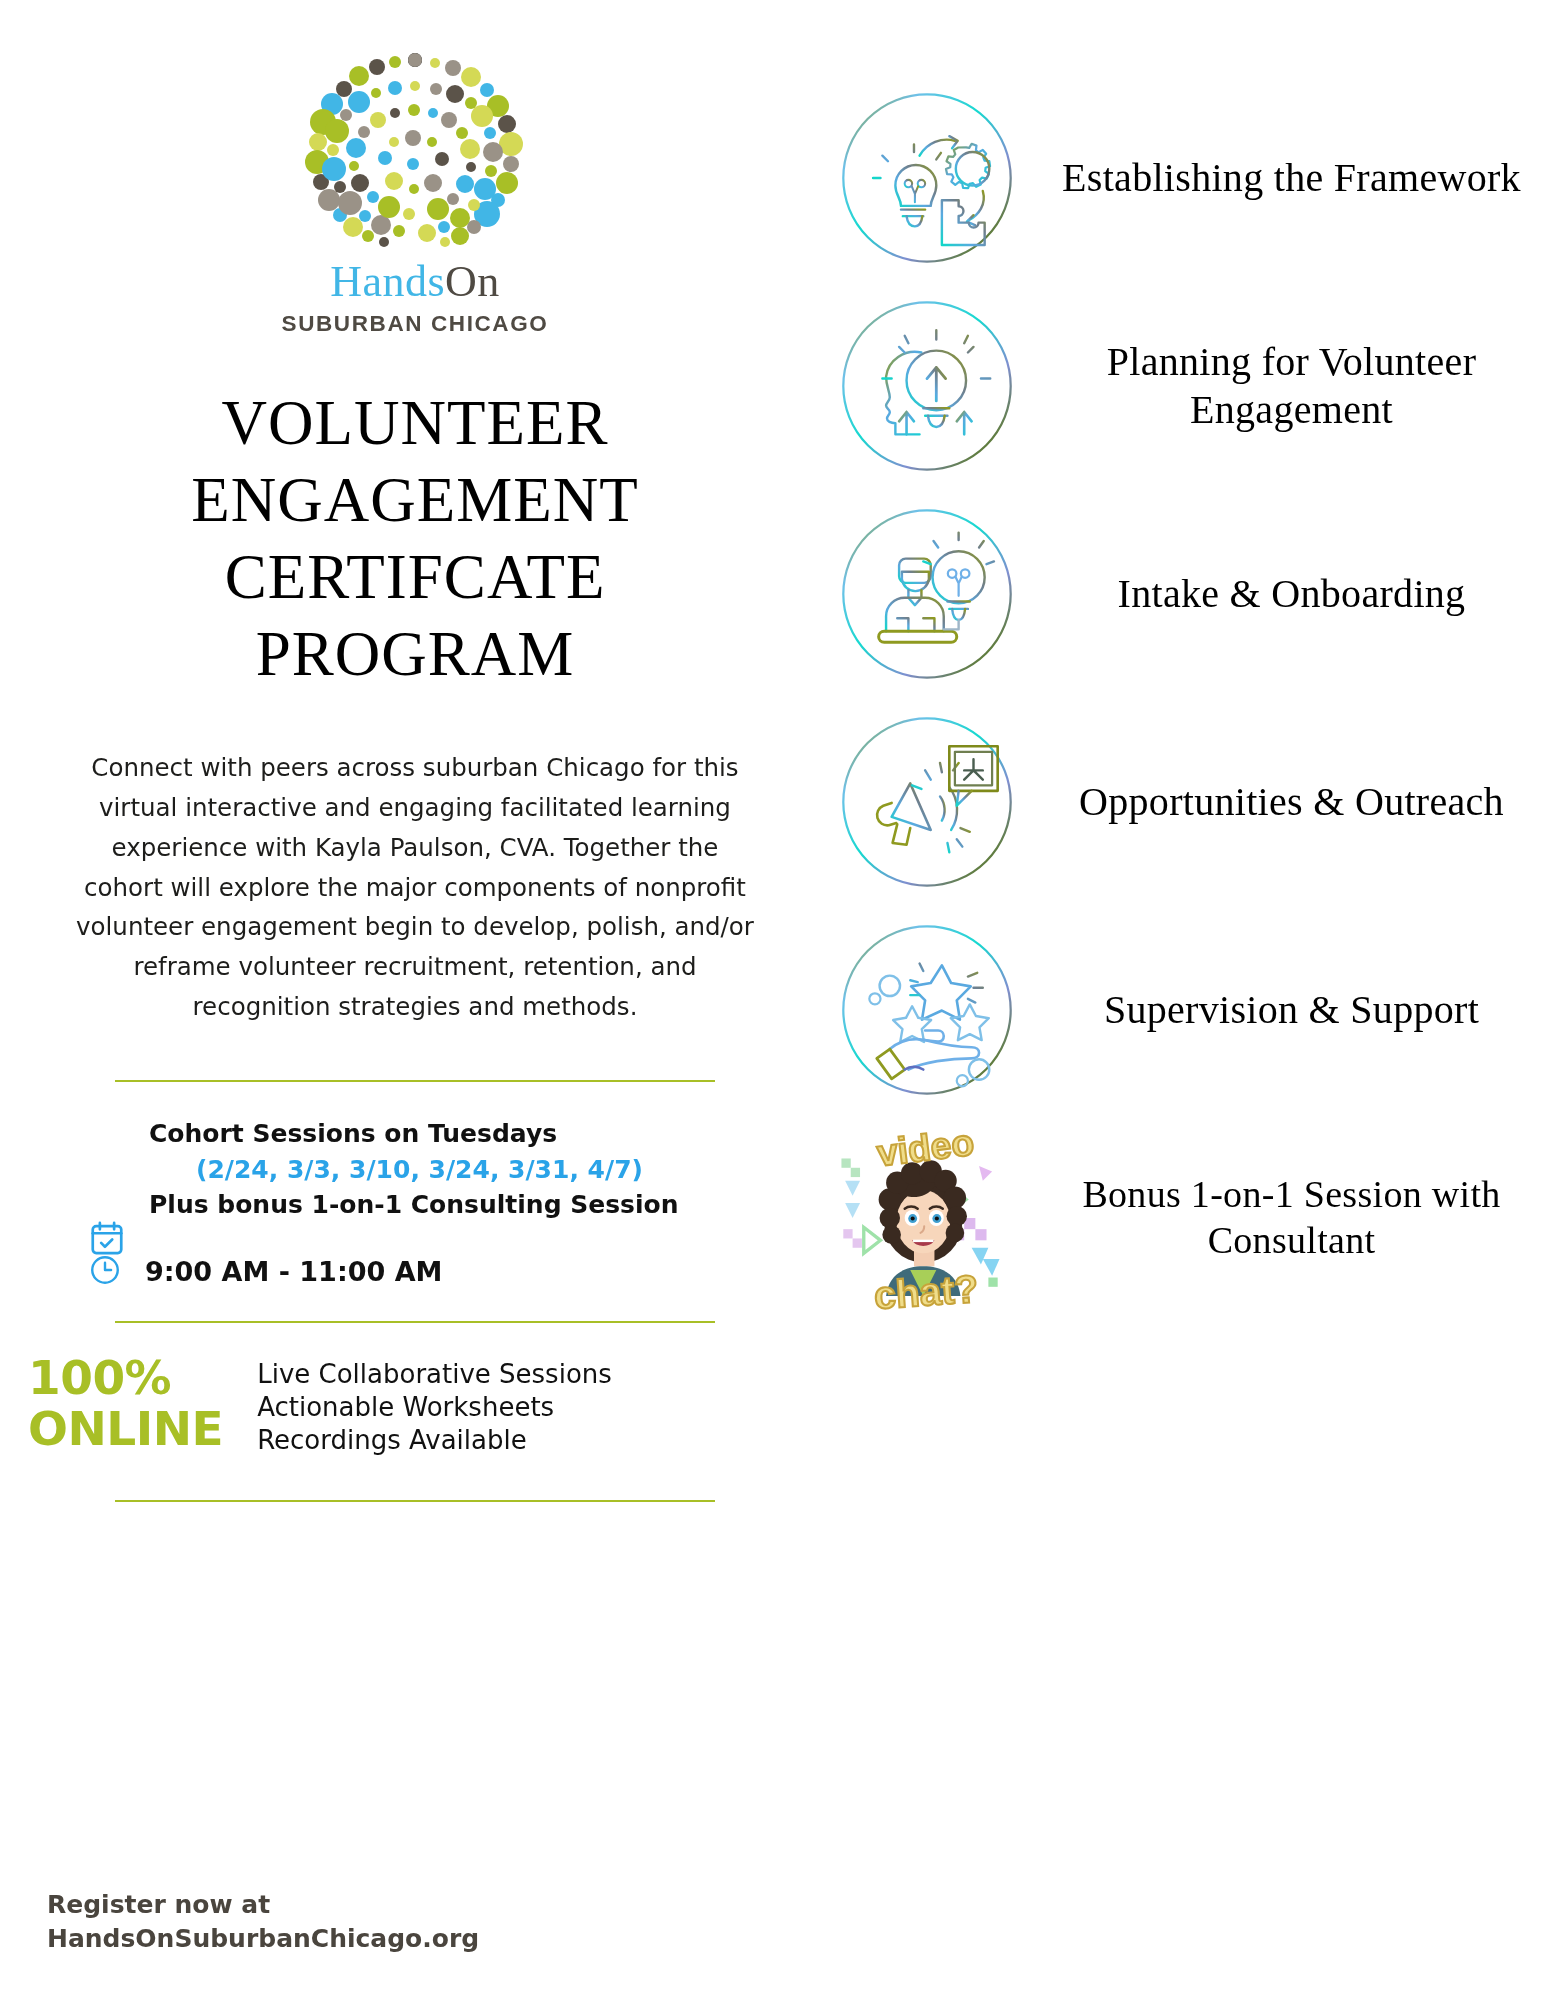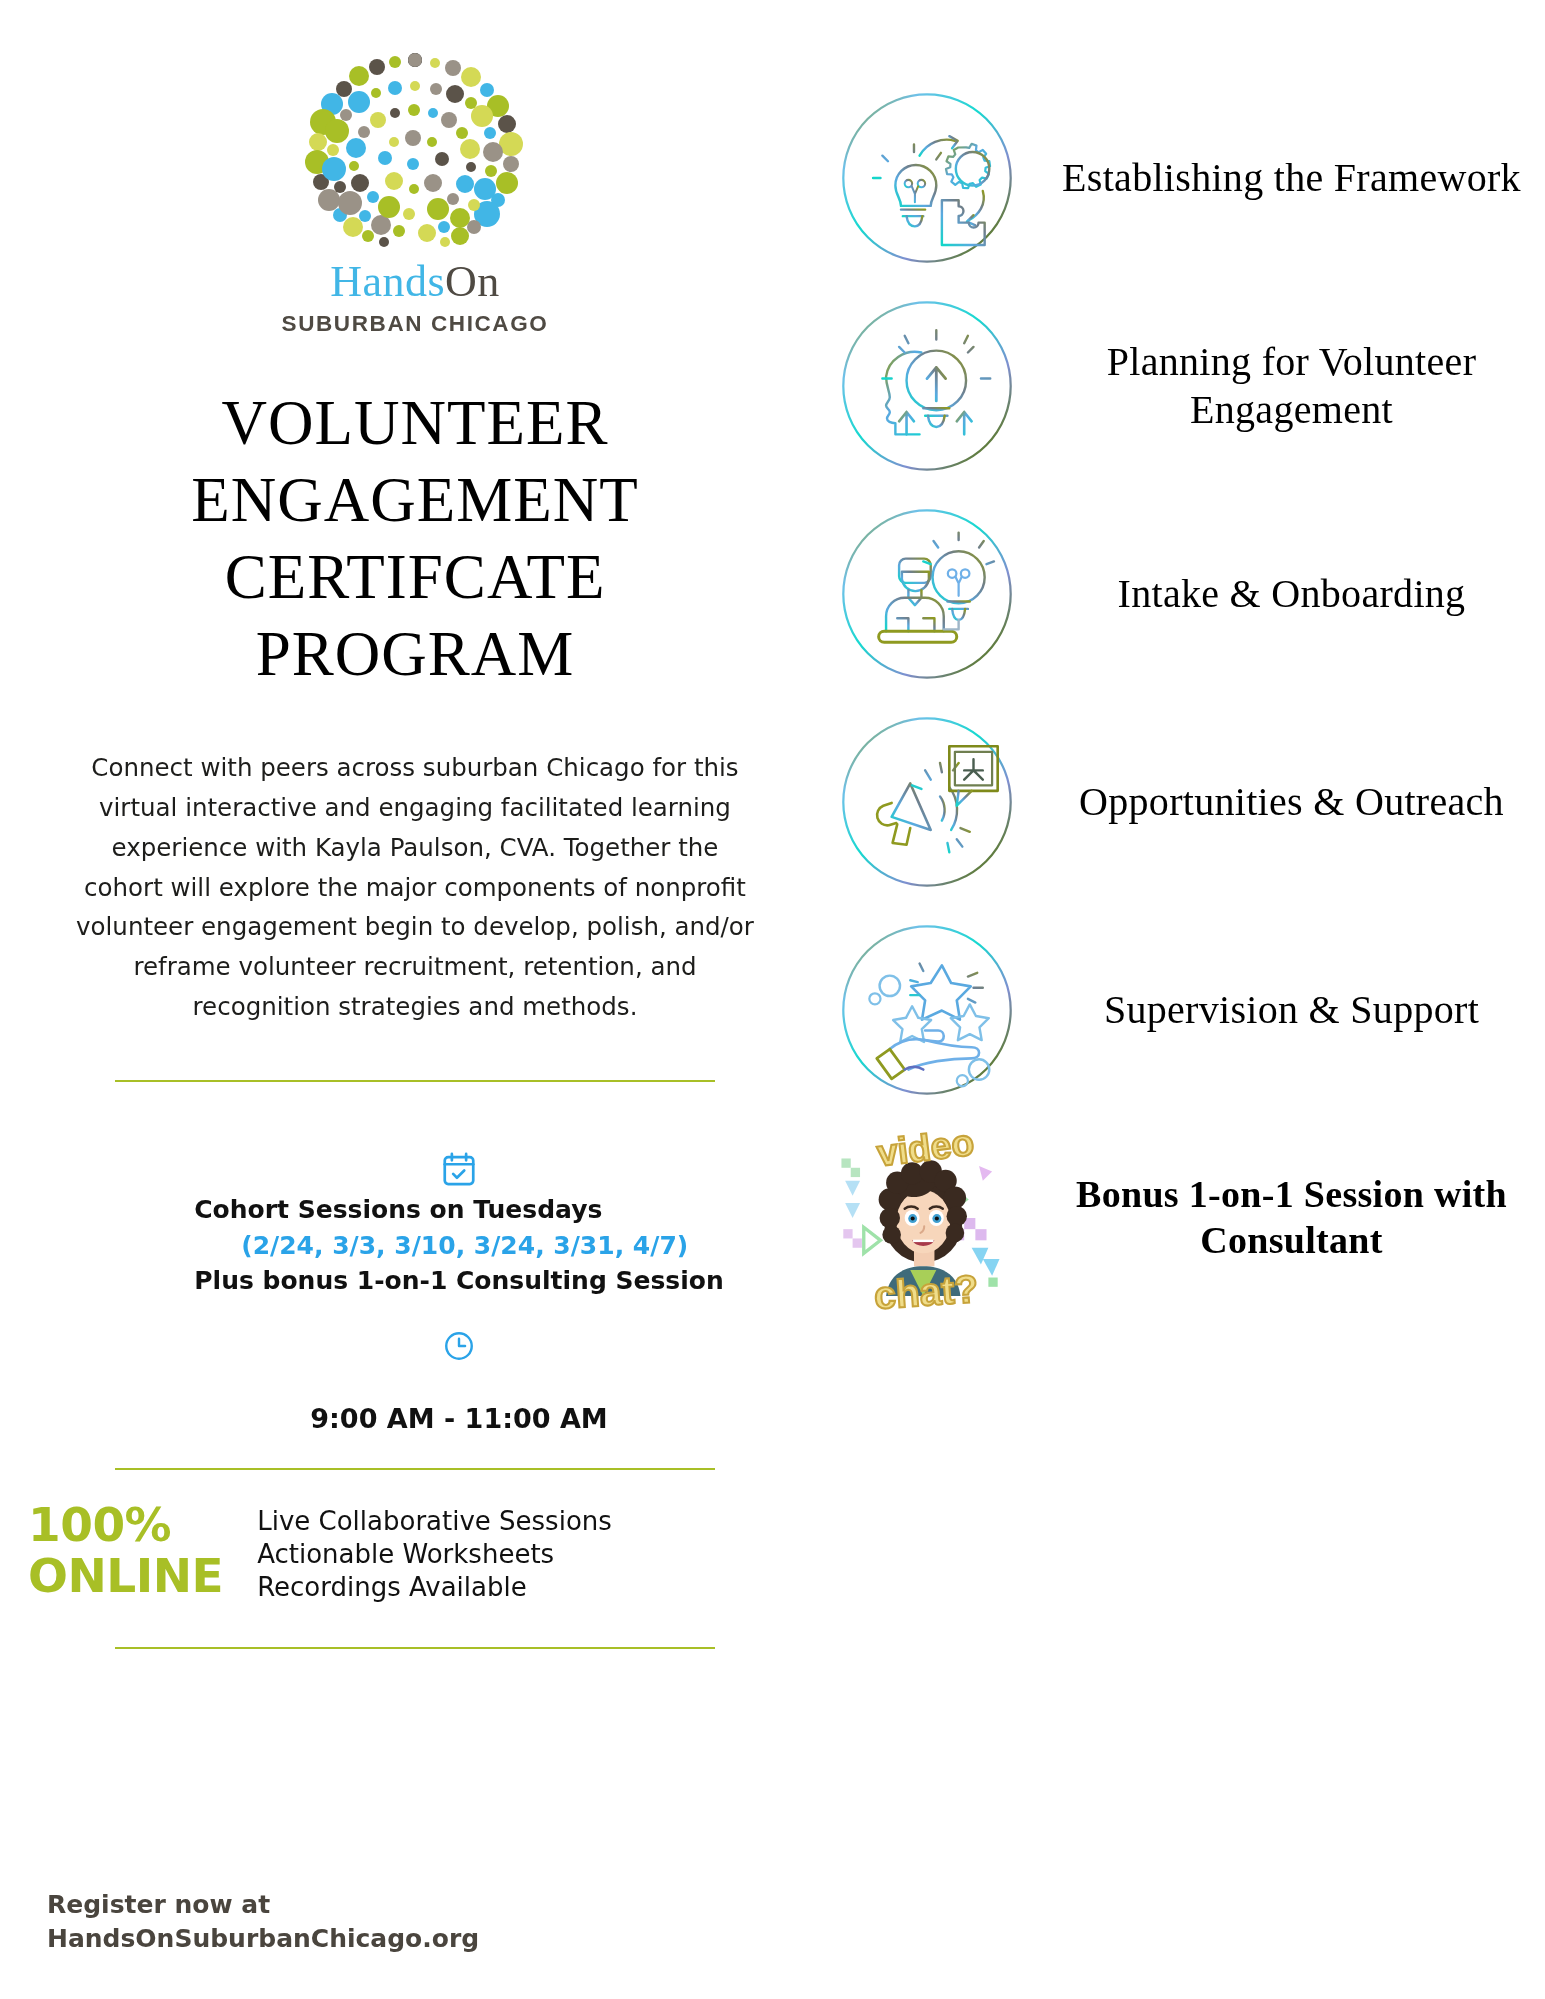--- a/index.html
+++ b/index.html
@@ -74,21 +74,21 @@
     height: 2px;
     background: #a8bf26;
     margin: 0 auto;
   }
   .rule.r1 { width: 600px; margin-top: 54px; }
   .rule.r2 { width: 600px; margin-top: 34px; }
   .rule.r3 { width: 600px; margin-top: 42px; }
 
   
   .info-block { margin-top: 34px; padding-left: 88px; }
-  .info-row { display: flex; align-items: center; gap: 38px; flex-direction: column; }
+  .info-row { display: flex; align-items: flex-end; gap: 23px; }
   .info-row + .info-row { margin-top: 30px; }
   .info-icon { flex: 0 0 auto; width: 38px; height: 38px; color: #41b6e6; }
   .info-icon.clock { width: 34px; height: 34px; }
   .cal-icon-pad { padding-top: 34px; }
   .info-text {
     font-family: "DejaVu Sans", sans-serif;
     font-size: 25px;
     line-height: 1.42;
     color: #111;
   }
@@ -157,21 +157,21 @@
   }
   .feature-label {
     font-family: "Liberation Serif", serif;
     font-size: 40px;
     line-height: 1.2;
     color: #000;
     text-align: center;
     flex: 1;
     letter-spacing: 0.3px;
   }
-  .feature-label.small { font-size: 38px; font-weight: bold; }
+  .feature-label.small { font-size: 38px; }
 
   .bitmoji { width: 186px; height: 186px; }
 </style>
 </head>
 <body>
 
 <div class="page">
 
   <div class="left-col">
 

